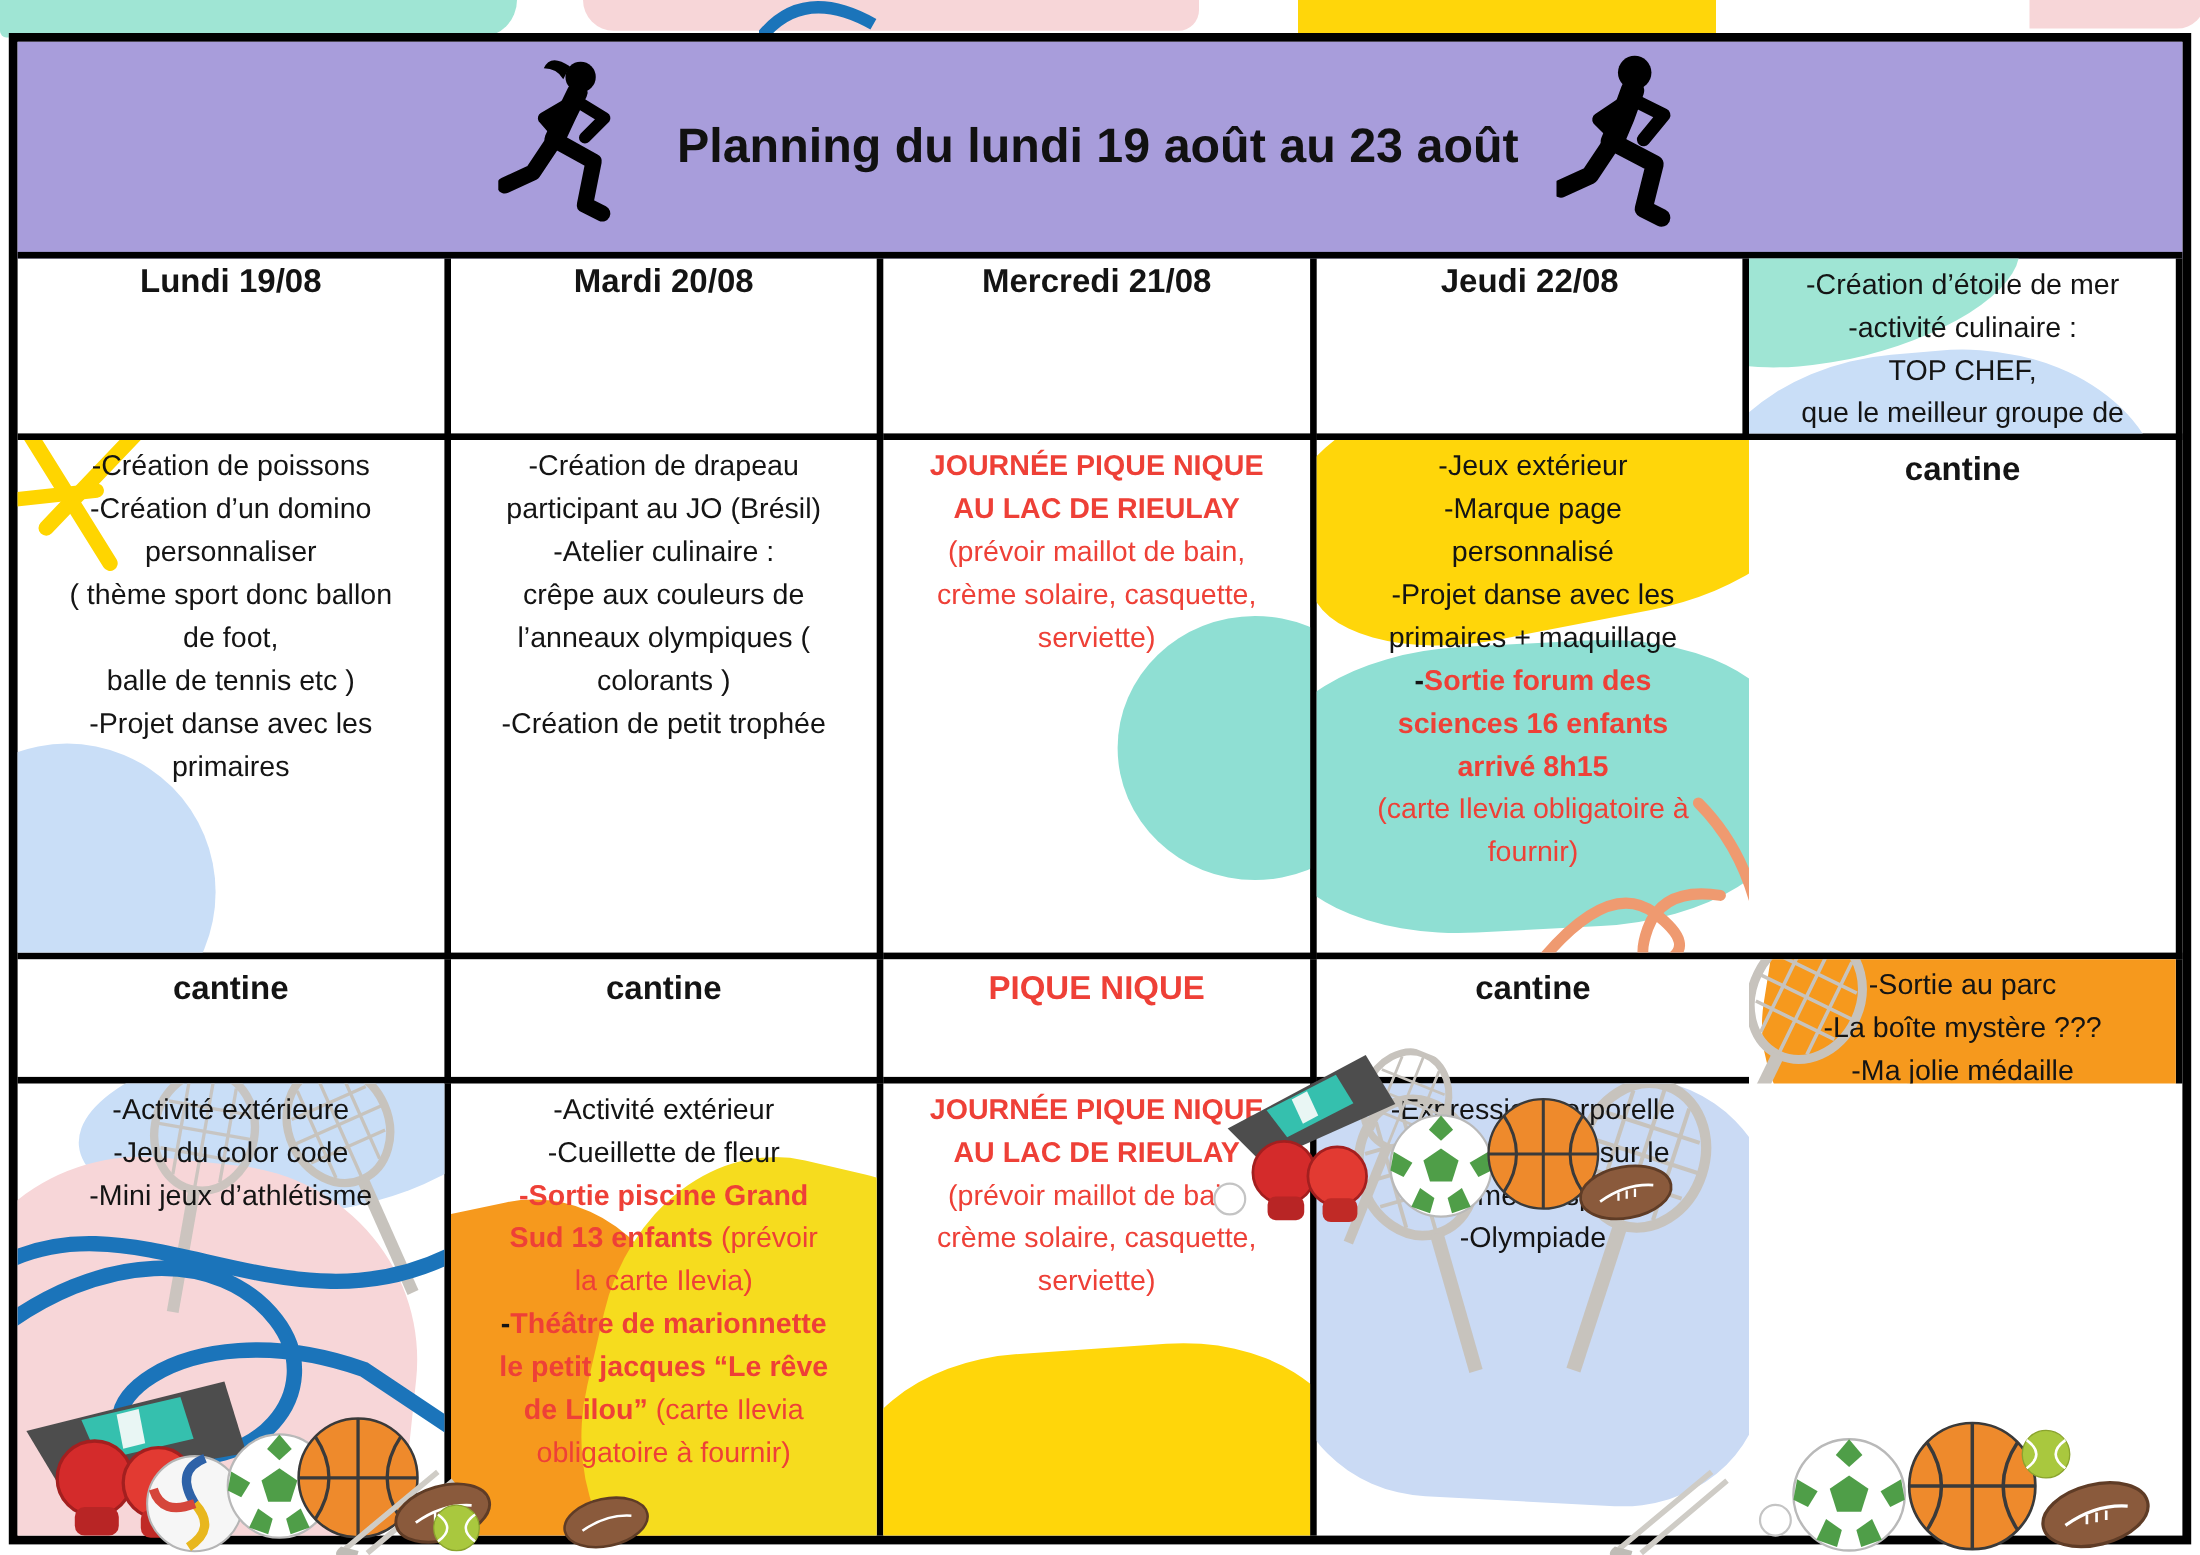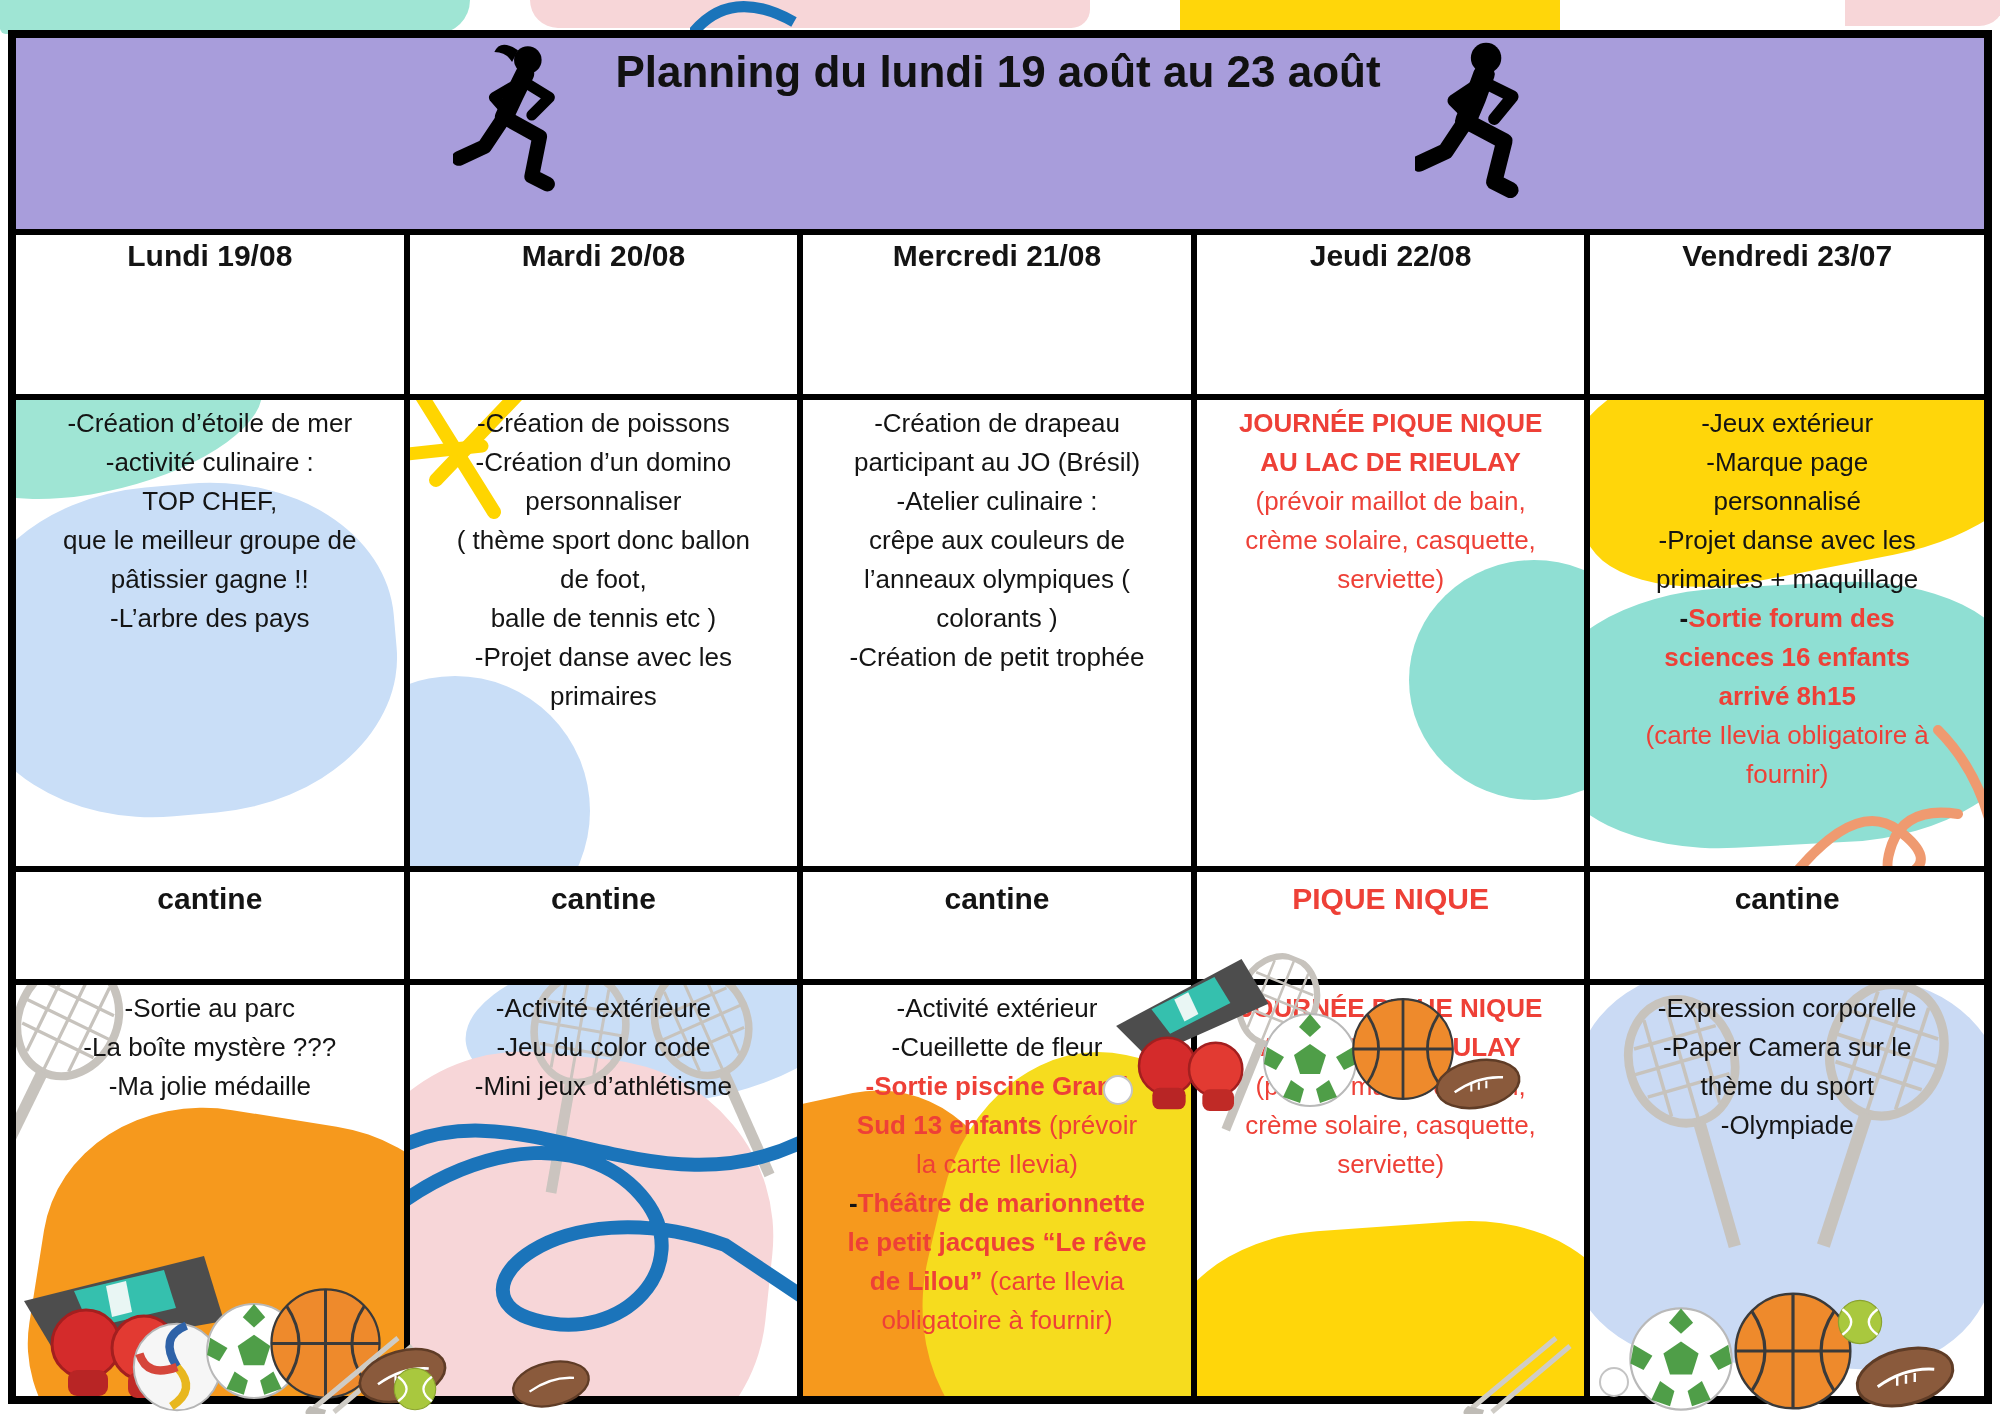--- a/index.html
+++ b/index.html
@@ -17,21 +17,21 @@
   .ts-mint{left:0;top:0;width:470px;height:34px;background:var(--mint);border-radius:0 0 70px 12px}
   .ts-pink{left:530px;top:0;width:560px;height:28px;background:var(--pink);border-radius:0 0 40px 60px}
   .ts-yellow{left:1180px;top:0;width:380px;height:30px;background:var(--yellow)}
   .ts-pink2{left:1845px;top:0;width:160px;height:26px;background:var(--pink);border-radius:0 0 30px 0}
   .ts-blue{left:690px;top:0;width:110px;height:32px}
   
   .table{position:absolute;left:8px;right:8px;top:30px;bottom:10px;border:8px solid #000;
          background:#fff;display:grid;grid-template-columns:repeat(5,1fr);
          grid-template-rows:197px 165px 472px 113px 1fr;z-index:10}
   .band{grid-column:1/-1;background:var(--purple);border-bottom:6px solid #000;
-        display:flex;align-items:flex-start;justify-content:center;gap:34px;position:relative}
+        display:flex;align-items:center;justify-content:center;gap:34px;position:relative}
   .titlebox{text-align:center;font-weight:700;font-size:44px;line-height:1.55;color:#111}
   .cell{position:relative;overflow:hidden;border-right:6px solid #000;border-bottom:6px solid #000;
         display:flex;align-items:flex-start;justify-content:center;text-align:center;padding:4px 8px}
   .cell.last{border-right:none}
   .cell.bottomrow{border-bottom:none}
   .dayhead{font-weight:700;font-size:30px}
   .txt{position:relative;z-index:3;white-space:pre-line;font-size:26px;line-height:1.5}
   .lunch .txt{font-size:30px}
   .run-k{color:var(--ink)} .run-kb{color:var(--ink);font-weight:700}
   .run-r{color:var(--red)} .run-rb{color:var(--red);font-weight:700}
@@ -89,23 +89,20 @@
       </div>
     <div class="cell dayhead">
         <span>Mardi 20/08</span>
       </div>
     <div class="cell dayhead">
         <span>Mercredi 21/08</span>
       </div>
     <div class="cell dayhead">
         <span>Jeudi 22/08</span>
       </div>
-    <div class="cell dayhead last">
-        <span>Vendredi 23/07</span>
-      </div>
 
     <div class="cell">
       <div class="blob" style="left:-70px;top:-40px;width:320px;height:130px;background:var(--mint);border-radius:50%;transform:rotate(-14deg)"></div>
       <div class="blob" style="left:-50px;top:85px;width:430px;height:330px;background:var(--lightblue);border-radius:45%;transform:rotate(-5deg)"></div>
       <div class="txt"><span class="run-k">-Création d’étoile de mer
 -activité culinaire :
 TOP CHEF,
 que le meilleur groupe de
 pâtissier gagne !!
 -L’arbre des pays</span></div>

